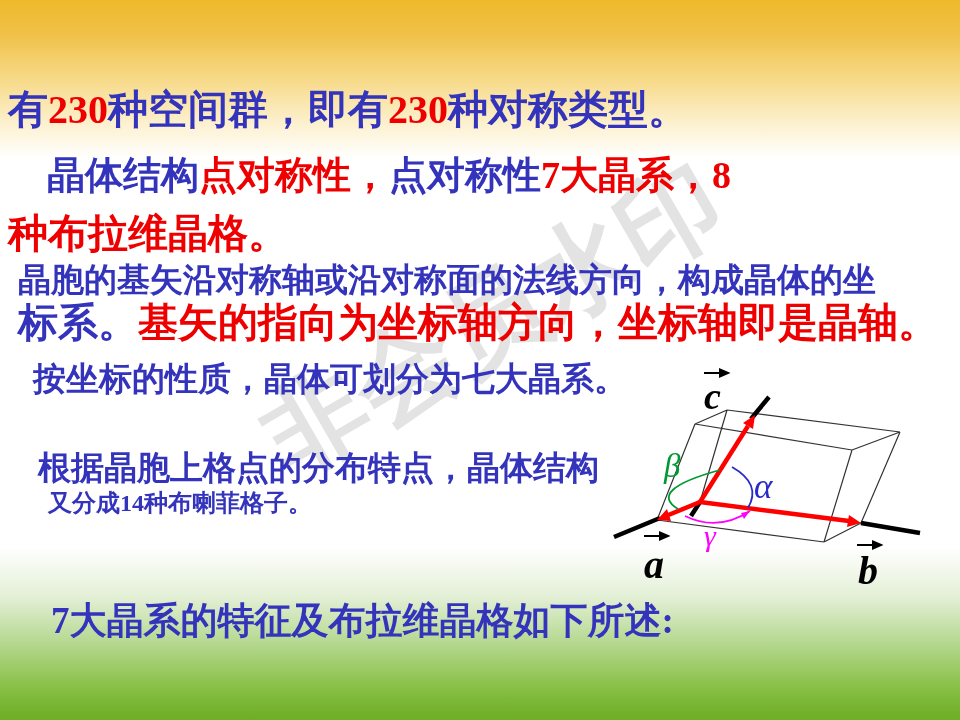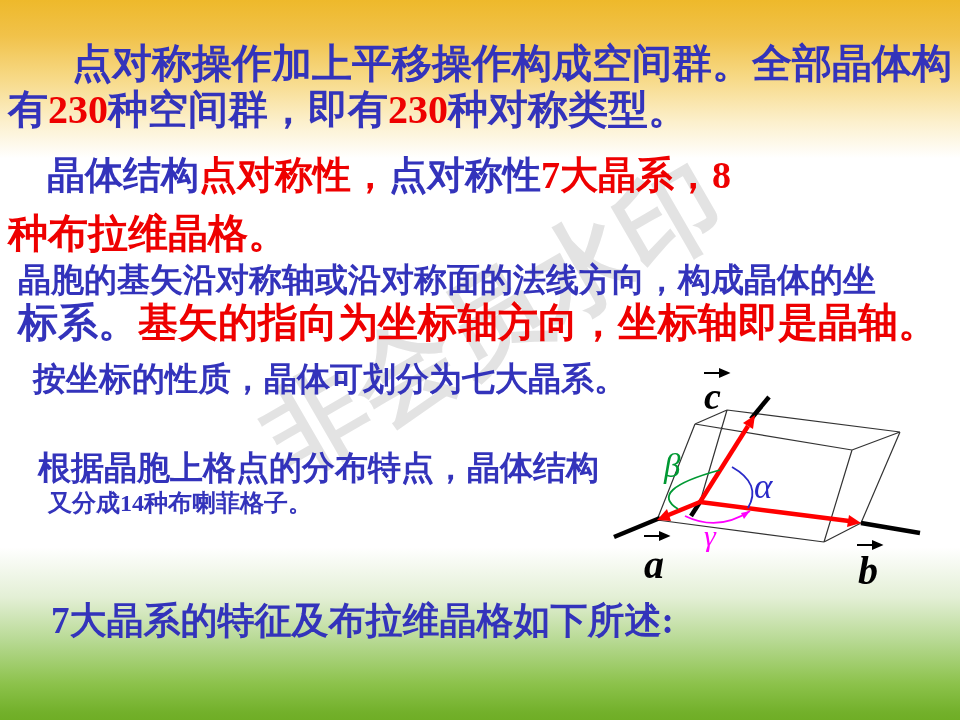--- a/index.html
+++ b/index.html
@@ -27,23 +27,20 @@
   .lab{font-family:"Liberation Serif","DejaVu Serif",serif;font-style:italic;font-weight:bold;fill:#000;}
   .greek{font-family:"Liberation Serif","DejaVu Serif",serif;font-style:italic;}
 </style>
 </head>
 <body>
 
 <div class="slide">
 
   <div class="watermark">非会员水印</div>
 
-  <div class="tl" style="left:72px;top:42px;font-size:40px;">
-    <span class="c-blue">点对称操作加上平移操作构成空间群。全部晶体构</span>
-  </div>
   <div class="tl" style="left:8px;top:88px;font-size:40px;">
     <span class="c-blue">有</span><span class="c-red">230</span><span class="c-blue">种空间群，即有</span><span class="c-red">230</span><span class="c-blue">种对称类型。</span>
   </div>
 
   <div class="tl" style="left:47px;top:155px;font-size:38px;">
     <span class="c-blue">晶体结构</span><span class="c-red">点对称性，</span><span class="c-blue">点对称性</span><span class="c-red">7大晶系，8</span>
   </div>
   <div class="tl" style="left:8px;top:212px;font-size:40px;">
     <span class="c-red">种布拉维晶格。</span>
   </div>

